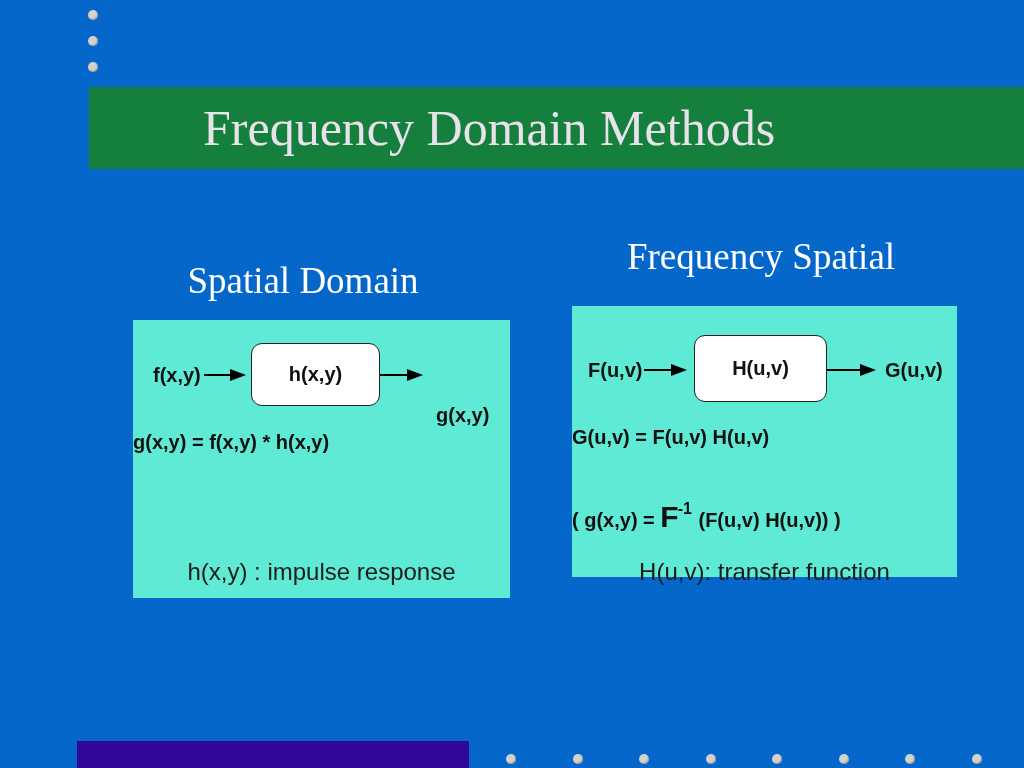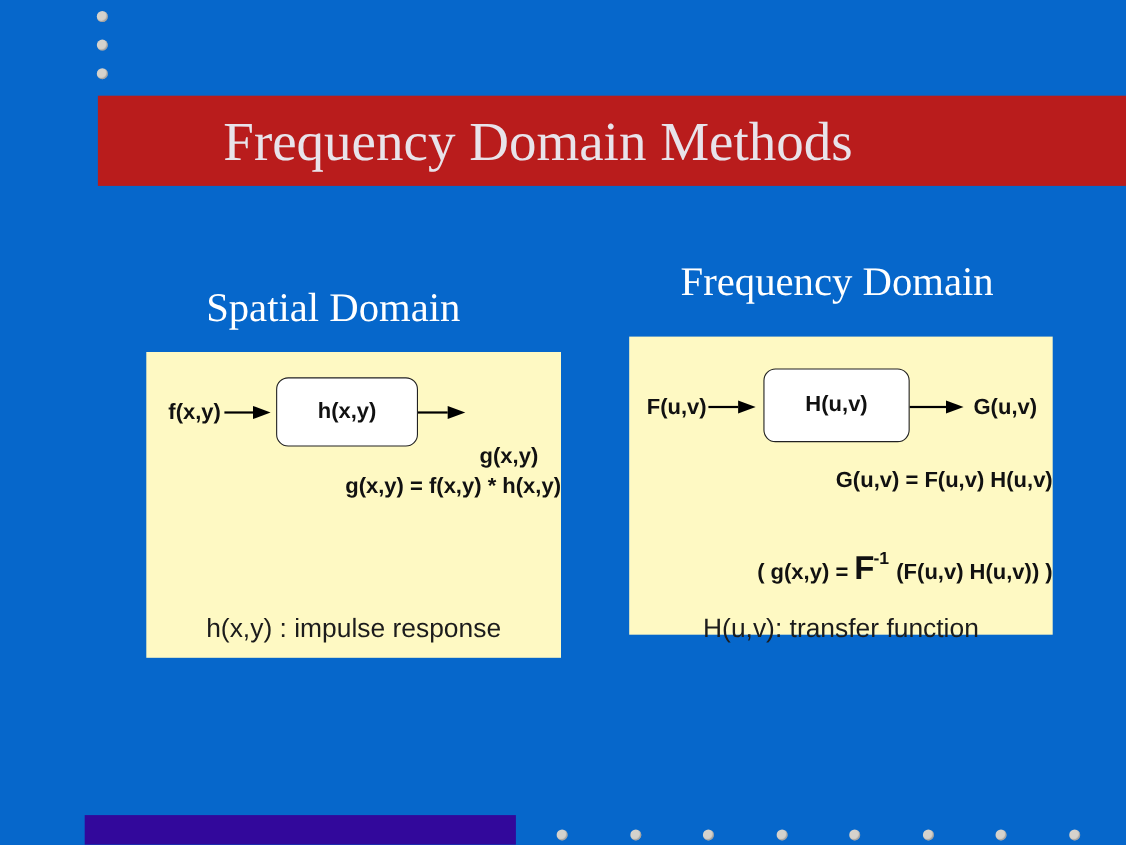--- a/index.html
+++ b/index.html
@@ -25,21 +25,21 @@
     display: flex; flex-direction: column; gap: 16px;
   }
   .bottom-dots {
     left: 506px; top: 754px; width: 476px;
     display: flex; flex-direction: row; justify-content: space-between;
   }
 
   
   .title-bar {
     left: 89px; top: 87px; width: 935px; height: 82px;
-    background: #b91c1c;
+    background: #15803d;
   }
   .title-text {
     position: absolute; left: 114px; top: 0; height: 82px;
     line-height: 82px;
     font-family: "Liberation Serif", serif;
     font-size: 50px;
     color: #e8e3ea;
     white-space: nowrap;
   }
 
@@ -54,21 +54,21 @@
     font-family: "Liberation Serif", serif;
     font-size: 37px;
     color: #ffffff;
     text-align: center;
     white-space: nowrap;
   }
   .heading-left  { left: 113px; top: 259px; width: 380px; }
   .heading-right { left: 571px; top: 235px; width: 380px; }
 
   
-  .panel { background: #fef9c3; }
+  .panel { background: #5eead4; }
   .panel-left  { left: 133px; top: 320px; width: 377px; height: 278px; }
   .panel-right { left: 572px; top: 306px; width: 385px; height: 271px; }
 
   .sig-label {
     position: absolute;
     font-size: 20px; font-weight: bold; color: #111;
     line-height: 24px; white-space: nowrap;
   }
   .flow-box {
     position: absolute;
@@ -85,21 +85,21 @@
   .arrow .shaft { flex: 1; height: 2px; background: #000; }
   .arrow .head {
     width: 0; height: 0;
     border-left: 16px solid #000;
     border-top: 6px solid transparent;
     border-bottom: 6px solid transparent;
   }
 
   .equation {
     position: absolute; left: 0; width: 100%;
-    text-align: right;
+    text-align: left;
     font-size: 20px; font-weight: bold; color: #111;
     white-space: nowrap;
   }
   .big-f { font-size: 30px; font-weight: bold; }
   .sup-exp {
     font-size: 16px; font-weight: bold;
     position: relative; top: -13px; left: -1px;
   }
   .caption {
     position: absolute; left: 0; width: 100%;
@@ -135,21 +135,21 @@
     <div class="dot"></div>
     <div class="dot"></div>
     <div class="dot"></div>
   </div>
 
 <div class="abs title-bar">
   <div class="title-text">Frequency Domain Methods</div>
 </div>
 
 <div class="abs heading heading-left">Spatial Domain</div>
-<div class="abs heading heading-right">Frequency Domain</div>
+<div class="abs heading heading-right">Frequency Spatial</div>
 
 <div class="abs panel panel-left">
   <div class="sig-label pl-in">f(x,y)</div>
   <div class="arrow pl-a1">
     <div class="shaft"></div>
     <div class="head"></div>
   </div>
   <div class="flow-box pl-box">
     <span>h(x,y)</span>
   </div>

